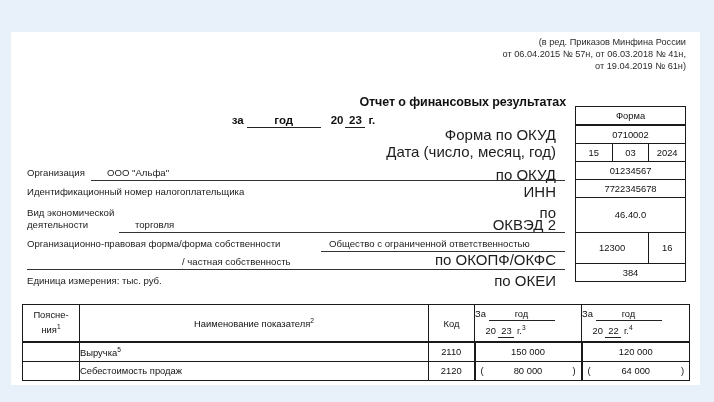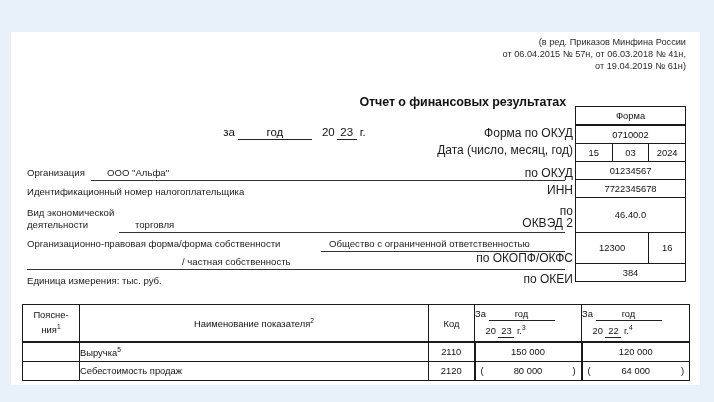--- a/index.html
+++ b/index.html
@@ -40,28 +40,27 @@
     left: 0;
     top: 63px;
     width: 555px;
     text-align: right;
     font-size: 12.5px;
     font-weight: bold;
     color: #111;
     letter-spacing: -0.1px;
   }
   .subtitle {
-    left: 6px;
+    left: 15px;
     top: 82px;
     width: 555px;
     text-align: center;
     font-size: 11.5px;
-    font-weight: normal;
+    font-weight: bold;
     color: #111;
-    margin-top: 12px;
   }
   .subtitle .za { margin-right: 3px; }
   .ul-long {
     display: inline-block;
     width: 74px;
     border-bottom: 1.1px solid #222;
     text-align: center;
     padding-bottom: 1px;
     vertical-align: baseline;
   }
@@ -70,23 +69,23 @@
     width: 20px;
     border-bottom: 1.1px solid #222;
     text-align: center;
     padding-bottom: 1px;
   }
   .subtitle .twenty { margin-left: 10px; margin-right: 2px; }
   .subtitle .gsuf { margin-left: 3px; }
 
   
   .rlabel {
-    right: 127px;
+    right: 144px;
     text-align: right;
-    font-size: 12px;
+    font-size: 15px;
     color: #1d1d1d;
     white-space: nowrap;
   }
 
   
   .codes {
     position: absolute;
     right: 14px;
     top: 74px;
     width: 111px;

